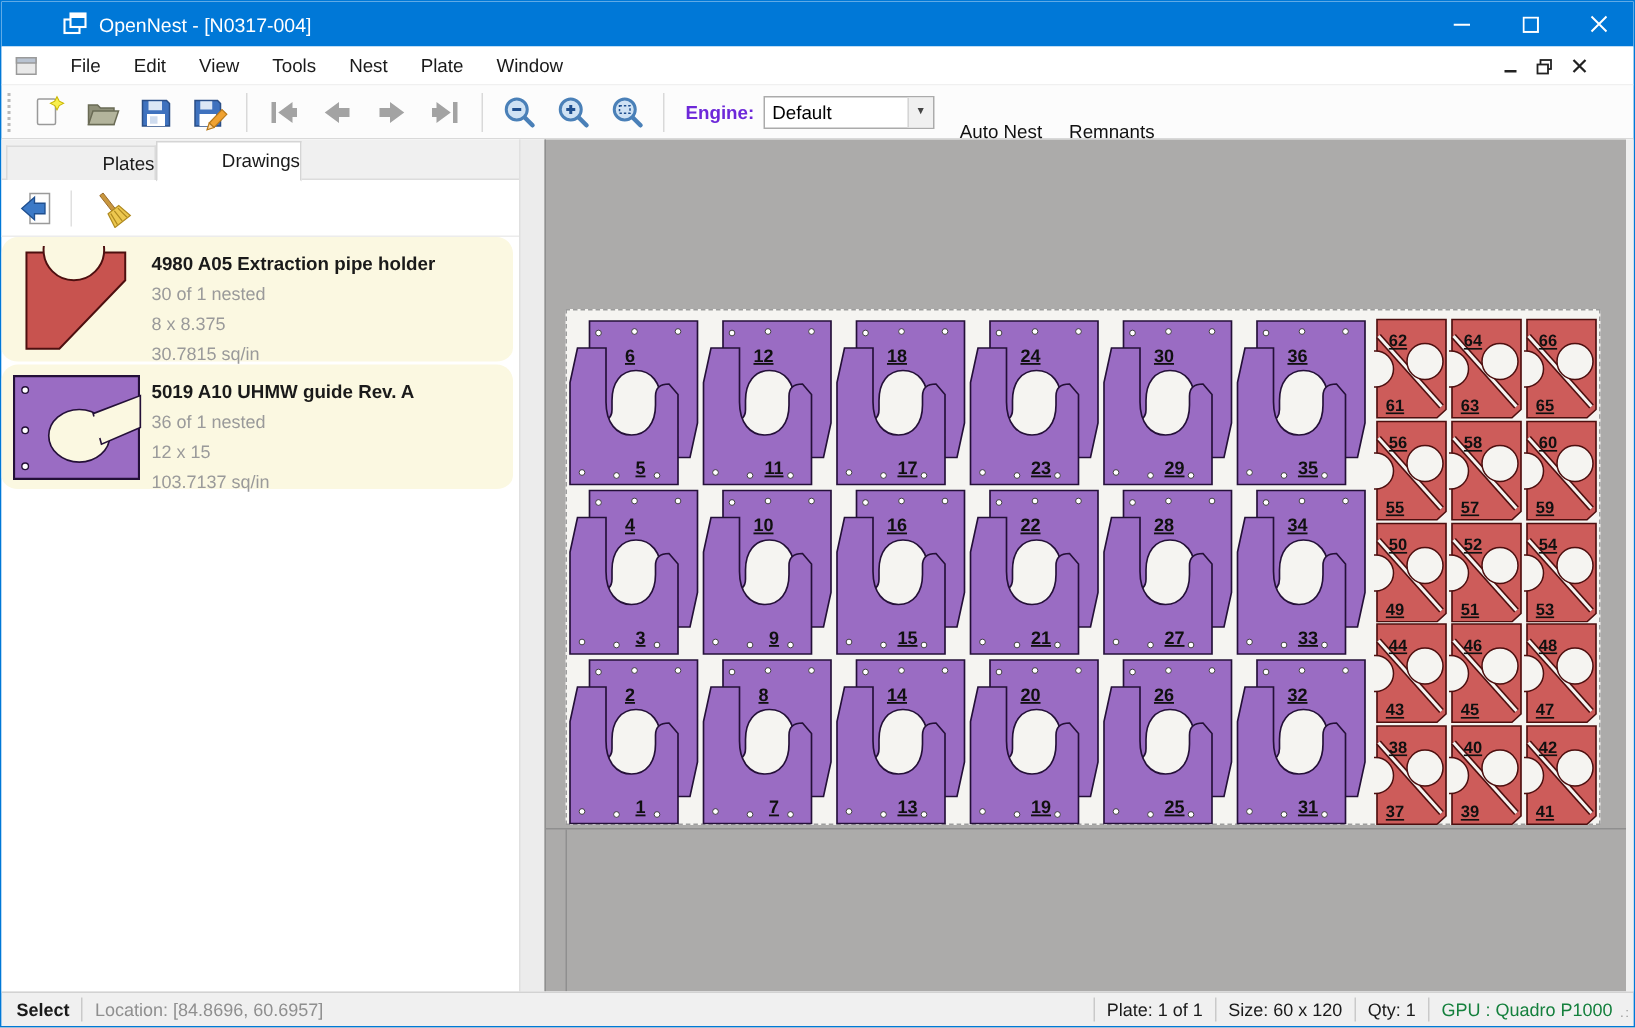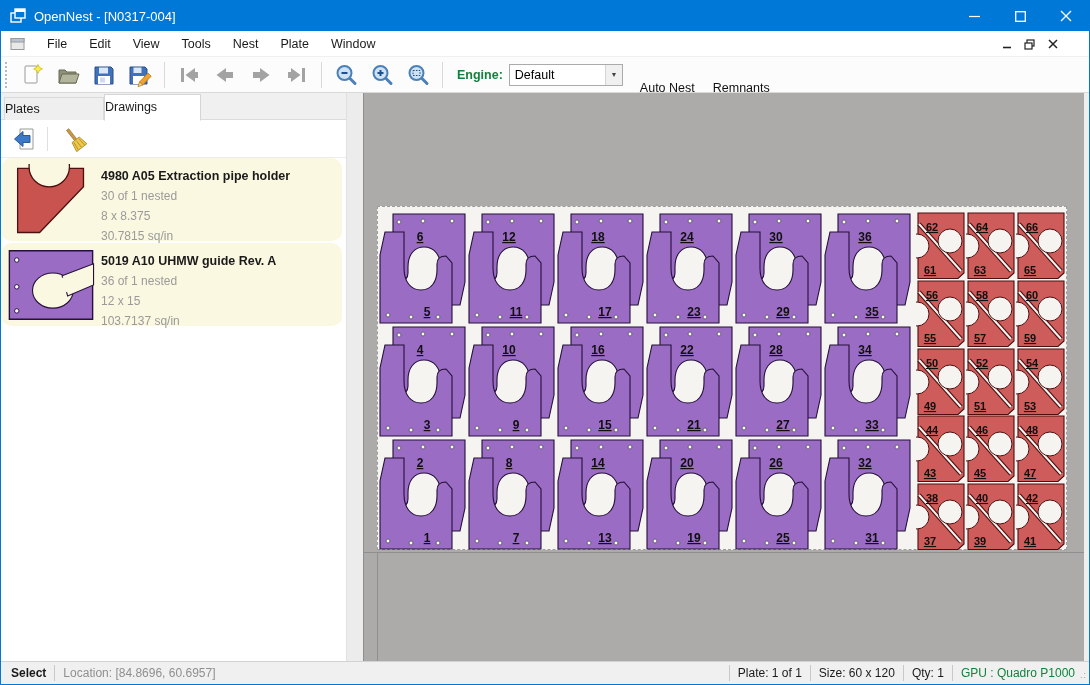--- a/index.html
+++ b/index.html
@@ -1,47 +1,47 @@
 <!DOCTYPE html>
 <html><head>
 <meta charset="utf-8">
 <style>
   html,body{margin:0;padding:0;background:#d4d4d4;}
   *{box-sizing:border-box;}
   .window{position:relative;width:1090px;height:685px;font-family:"Liberation Sans",sans-serif;
     border:1px solid #0078d7;background:#fff;overflow:hidden;}
   
   .titlebar{position:absolute;left:0;top:0;width:100%;height:30px;background:#0078d7;color:#fff;
-    display:flex;align-items:center;font-size:13px;}
+    display:flex;align-items:center;font-size:13px;padding-left:32px;}
   .titlebar .appicon{margin:0 8px 0 9px;}
   .tb-controls{position:absolute;right:0;top:0;height:30px;display:flex;}
   .tb-btn{width:46px;height:30px;display:flex;align-items:center;justify-content:center;color:#fff;font-size:13px;}
   
   .menubar{position:absolute;left:0;top:30px;width:100%;height:26px;background:#fff;display:flex;
     align-items:center;font-size:12.5px;color:#1a1a1a;border-bottom:1px solid #f0f0f0;}
   .menubar .mdiicon{margin:0 10px 0 9px;}
   .menu-item{padding:4px 11px;cursor:default;}
   .mdi-controls{position:absolute;right:28px;top:0;height:26px;display:flex;align-items:center;gap:6px;}
   .mdi-btn{width:17px;height:16px;display:flex;align-items:center;justify-content:center;color:#222;}
   
   .toolbar{position:absolute;left:0;top:56px;width:100%;height:36px;background:#fcfcfc;
     border-bottom:1px solid #d9d9d9;display:flex;align-items:center;}
   .grip{width:4px;height:26px;margin:0 5px 0 4px;border-left:2px dotted #b9b9b9;}
   .tbtn{width:32px;height:30px;display:flex;align-items:center;justify-content:center;margin:0 2px;border:1px solid transparent;}
   .tsep{width:1px;height:26px;background:#d9d9d9;margin:0 6px;}
-  .engine-label{font-weight:bold;font-size:12.5px;margin:0 6px 0 8px;color:#15803d;}
+  .engine-label{font-weight:bold;font-size:12.5px;margin:0 6px 0 8px;color:#6d28d9;}
   .combo{width:114px;height:22px;border:1px solid #ababab;background:#fff;display:flex;align-items:center;font-size:12.5px;position:relative;}
   .combo .val{flex:1;padding-left:5px;}
   .combo .drop{width:17px;height:20px;background:#f0f0f0;border-left:1px solid #d5d5d5;display:flex;align-items:center;justify-content:center;font-size:7px;color:#444;}
   .txtbtn{font-size:12.5px;color:#111;padding:6px 9px;margin-top:27px;}
   
   .main{position:absolute;left:0;top:92px;width:100%;height:568px;background:#fff;}
   .sidebar{position:absolute;left:0;top:0;width:345px;height:100%;background:#fff;}
   .tabstrip{position:absolute;left:0;top:0;width:100%;height:27px;background:#f0f0f0;border-bottom:1px solid #dcdcdc;}
-  .tab{position:absolute;font-size:12.5px;text-align:left;color:#1a1a1a;}
+  .tab{position:absolute;font-size:12.5px;text-align:right;color:#1a1a1a;}
   .tab.inactive{left:3px;top:4px;width:100px;height:23px;line-height:23px;background:#efefef;border:1px solid #dadada;border-bottom:none;}
   .tab.active{left:103px;top:1px;width:97px;height:27px;line-height:25px;background:#fff;border:1px solid #d5d5d5;border-bottom:1px solid #fff;z-index:2;}
   .paneltools{position:absolute;left:0;top:27px;width:100%;height:38px;background:#fff;display:flex;align-items:center;border-bottom:1px solid #ececec;}
   .ptbtn{width:30px;height:30px;margin-left:8px;display:flex;align-items:center;justify-content:center;border:1px solid transparent;}
   .ptsep{width:1px;height:24px;background:#e0e0e0;margin:0 4px 0 8px;}
   .dlist{position:absolute;left:0;top:65px;width:100%;}
   .ditem{position:relative;width:341px;height:85px;background:#fbf8e1;border-bottom:2px solid #fff;display:flex;border-radius:11px;}
   .dthumb{width:100px;display:flex;align-items:center;justify-content:center;}
   .dmeta{padding-top:9px;font-size:12px;color:#9a9a9a;line-height:20px;}
   .dtitle{font-size:12.5px;font-weight:bold;color:#1a1a1a;line-height:19px;}

